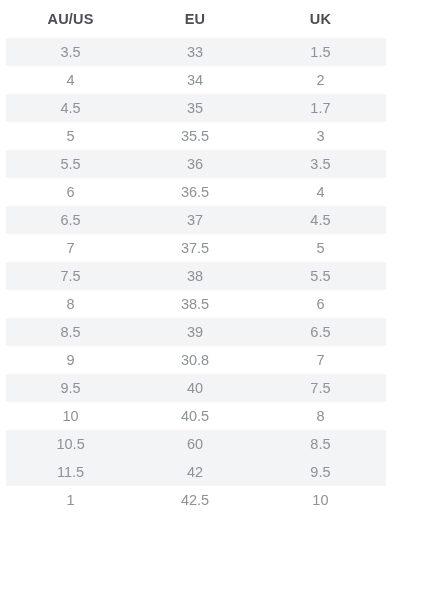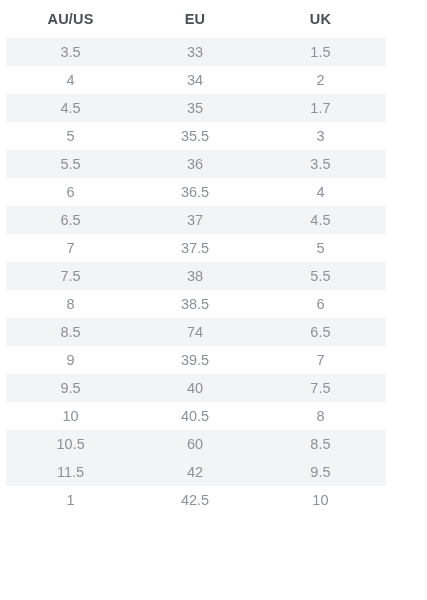--- a/index.html
+++ b/index.html
@@ -125,26 +125,26 @@
           <td>38</td>
           <td>5.5</td>
         </tr>
         <tr class="row-plain">
           <td>8</td>
           <td>38.5</td>
           <td>6</td>
         </tr>
         <tr class="row-shaded">
           <td>8.5</td>
-          <td>74</td>
+          <td>39</td>
           <td>6.5</td>
         </tr>
         <tr class="row-plain">
           <td>9</td>
-          <td>39.5</td>
+          <td>30.8</td>
           <td>7</td>
         </tr>
         <tr class="row-shaded">
           <td>9.5</td>
           <td>40</td>
           <td>7.5</td>
         </tr>
         <tr class="row-plain">
           <td>10</td>
           <td>40.5</td>

